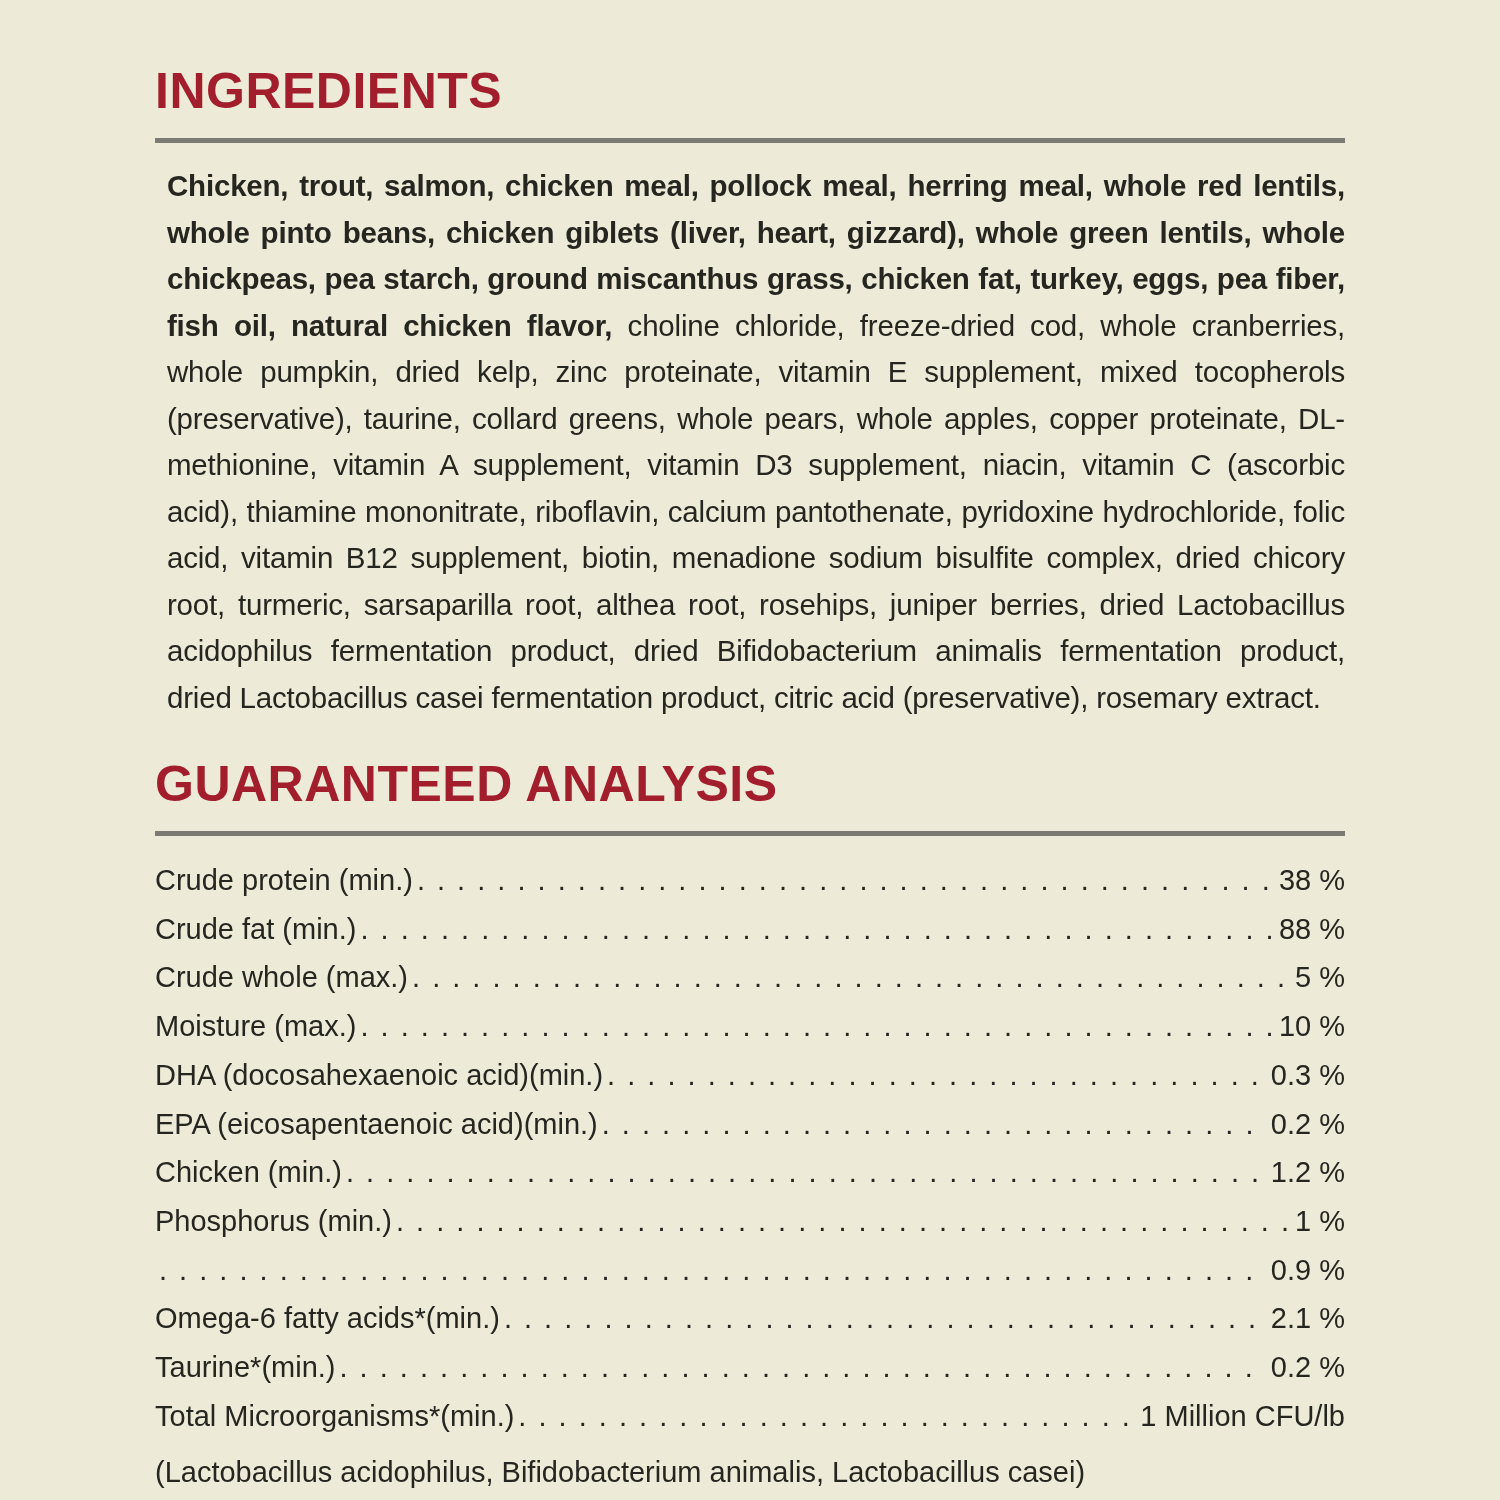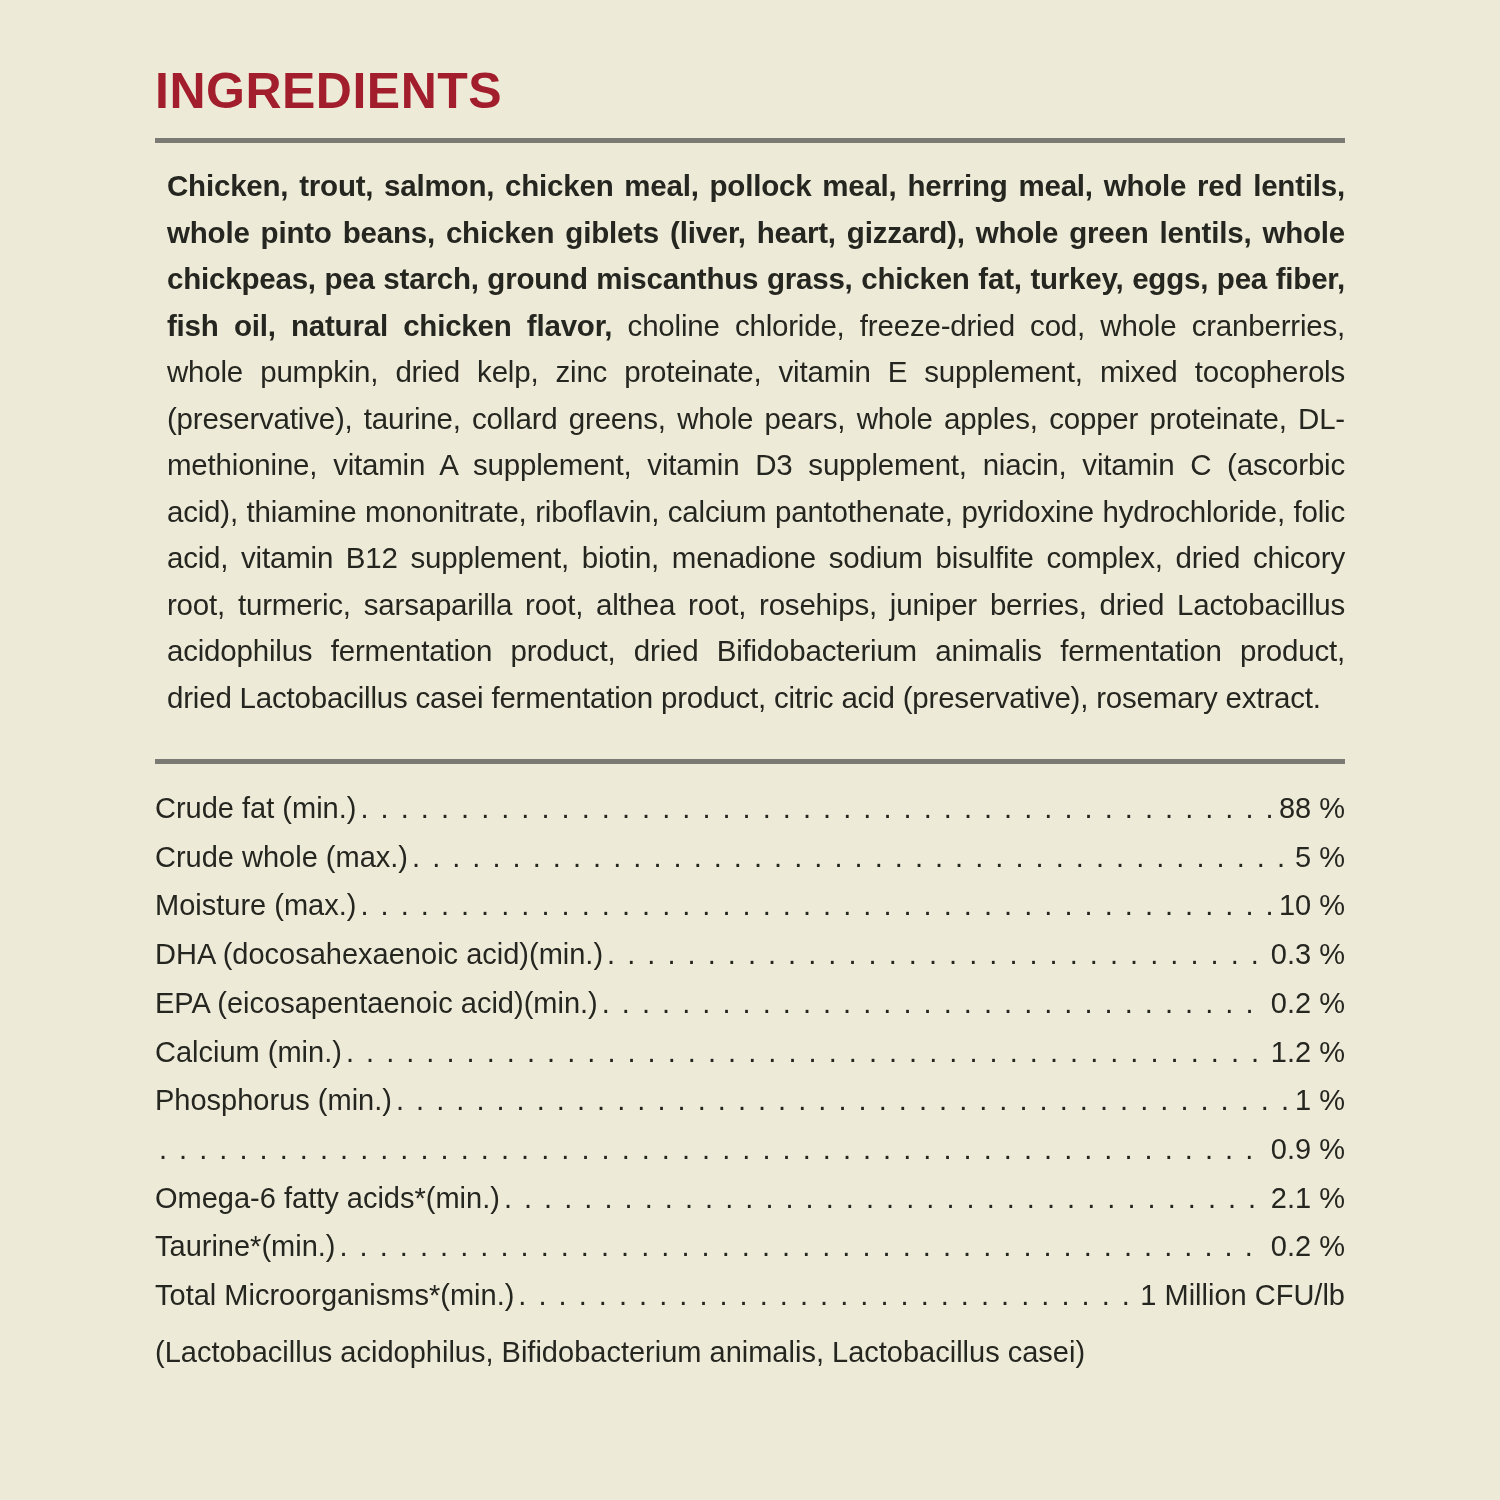--- a/index.html
+++ b/index.html
@@ -85,23 +85,29 @@
 
 <div class="sheet">
 
   <section>
     <h1 class="section-title">INGREDIENTS</h1>
     <div class="rule"></div>
     <p class="ingredients-text"><span class="lead-bold">Chicken, trout, salmon, chicken meal, pollock meal, herring meal, whole red lentils, whole pinto beans, chicken giblets (liver, heart, gizzard), whole green lentils, whole chickpeas, pea starch, ground miscanthus grass, chicken fat, turkey, eggs, pea fiber, fish oil, natural chicken flavor,</span><span> choline chloride, freeze-dried cod, whole cranberries, whole pumpkin, dried kelp, zinc proteinate, vitamin E supplement, mixed tocopherols (preservative), taurine, collard greens, whole pears, whole apples, copper proteinate, DL-methionine, vitamin A supplement, vitamin D3 supplement, niacin, vitamin C (ascorbic acid), thiamine mononitrate, riboflavin, calcium pantothenate, pyridoxine hydrochloride, folic acid, vitamin B12 supplement, biotin, menadione sodium bisulfite complex, dried chicory root, turmeric, sarsaparilla root, althea root, rosehips, juniper berries, dried Lactobacillus acidophilus fermentation product, dried Bifidobacterium animalis fermentation product, dried Lactobacillus casei fermentation product, citric acid (preservative), rosemary extract.</span></p>
   </section>
 
   <section class="ga-section">
+    <h1 class="section-title">GUARANTEED ANALYSIS</h1>
     <div class="rule"></div>
 
     <div class="ga-table">
+  <div class="ga-row">
+    <span class="ga-label">Crude protein (min.)</span>
+    <span class="ga-leader"></span>
+    <span class="ga-value">38 %</span>
+  </div>
 
   <div class="ga-row">
     <span class="ga-label">Crude fat (min.)</span>
     <span class="ga-leader"></span>
     <span class="ga-value">88 %</span>
   </div>
 
   <div class="ga-row">
     <span class="ga-label">Crude whole (max.)</span>
     <span class="ga-leader"></span>
@@ -120,21 +126,21 @@
     <span class="ga-value">0.3 %</span>
   </div>
 
   <div class="ga-row">
     <span class="ga-label">EPA (eicosapentaenoic acid)(min.)</span>
     <span class="ga-leader"></span>
     <span class="ga-value">0.2 %</span>
   </div>
 
   <div class="ga-row">
-    <span class="ga-label">Calcium (min.)</span>
+    <span class="ga-label">Chicken (min.)</span>
     <span class="ga-leader"></span>
     <span class="ga-value">1.2 %</span>
   </div>
 
   <div class="ga-row">
     <span class="ga-label">Phosphorus (min.)</span>
     <span class="ga-leader"></span>
     <span class="ga-value">1 %</span>
   </div>
 

